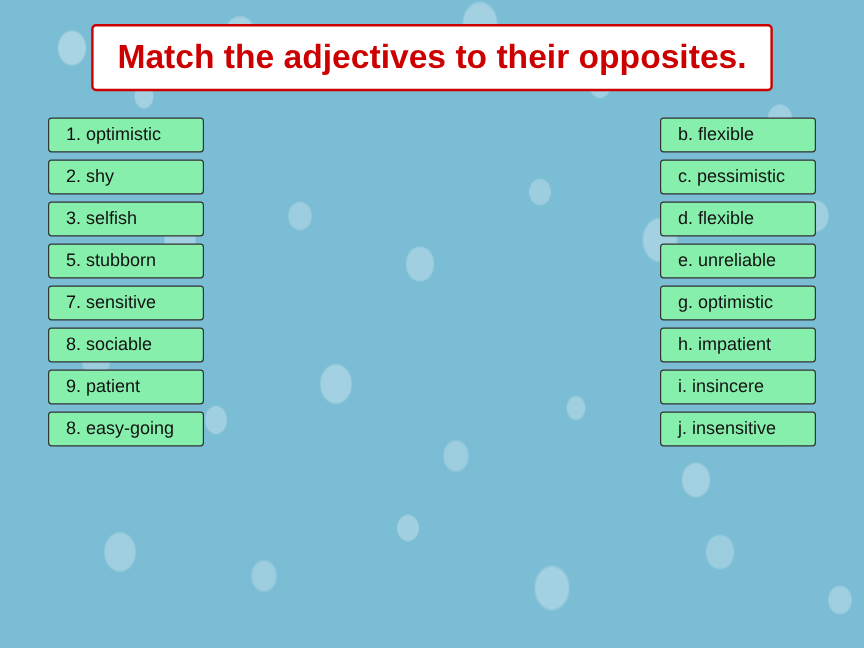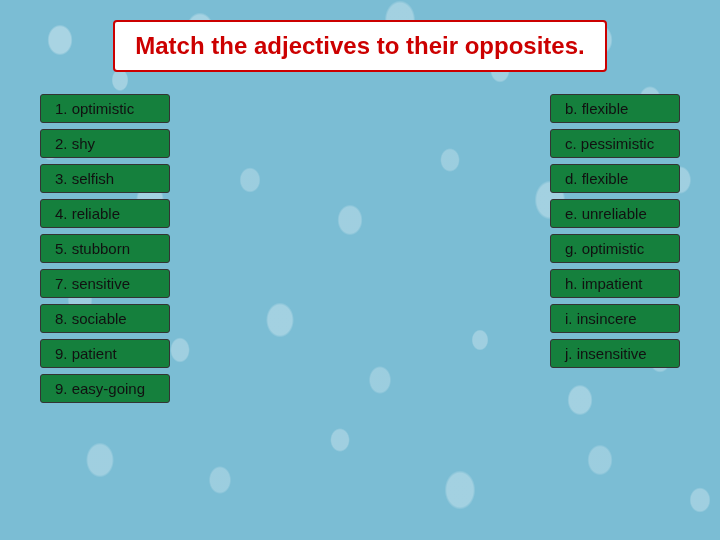--- a/index.html
+++ b/index.html
@@ -56,38 +56,38 @@
       display: inline-block;
       margin: 0 auto 20px auto;
       display: block;
       text-align: center;
       width: fit-content;
       margin: 0 auto 22px auto;
     }
 
     .title-text {
       color: #cc0000;
-      font-size: 24px;
+      font-size: 28px;
       font-weight: bold;
     }
 
     .columns {
       display: flex;
       justify-content: space-between;
       padding: 0 20px;
     }
 
     .left-column, .right-column {
       display: flex;
       flex-direction: column;
       gap: 6px;
     }
 
     .word-box {
-      background: #15803d;
+      background: #86efac;
       border: 1.5px solid #333;
       border-radius: 3px;
       padding: 5px 14px;
       font-size: 15px;
       font-weight: 500;
       color: #111;
       min-width: 130px;
       cursor: default;
     }
 
@@ -101,26 +101,25 @@
 <div class="container">
   <div class="title-box">
     <span class="title-text">Match the adjectives to their opposites.</span>
   </div>
 
   <div class="columns">
     <div class="left-column" id="left-col">
     <div class="word-box">1. optimistic</div>
         <div class="word-box">2. shy</div>
         <div class="word-box">3. selfish</div>
-        <div class="word-box">4. reliable</div>
         <div class="word-box">5. stubborn</div>
         <div class="word-box">7. sensitive</div>
         <div class="word-box">8. sociable</div>
         <div class="word-box">9. patient</div>
-        <div class="word-box">9. easy-going</div>
+        <div class="word-box">8. easy-going</div>
       </div>
     <div class="right-column" id="right-col">
         <div class="word-box">b. flexible</div>
         <div class="word-box">c. pessimistic</div>
         <div class="word-box">d. flexible</div>
         <div class="word-box">e. unreliable</div>
         <div class="word-box">g. optimistic</div>
         <div class="word-box">h. impatient</div>
         <div class="word-box">i. insincere</div>
         <div class="word-box">j. insensitive</div>

